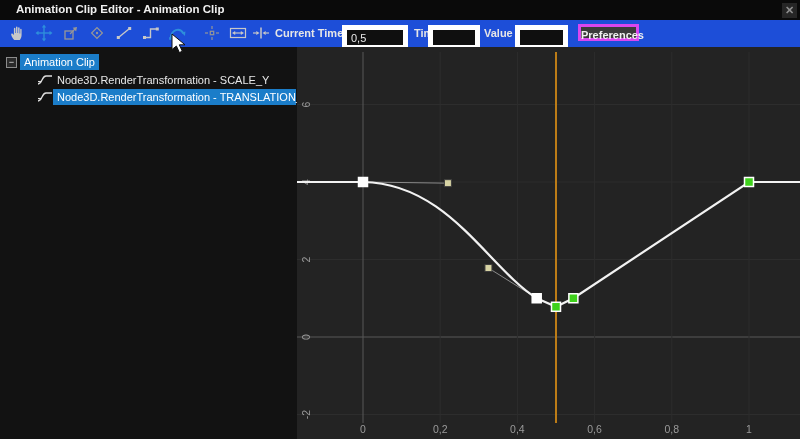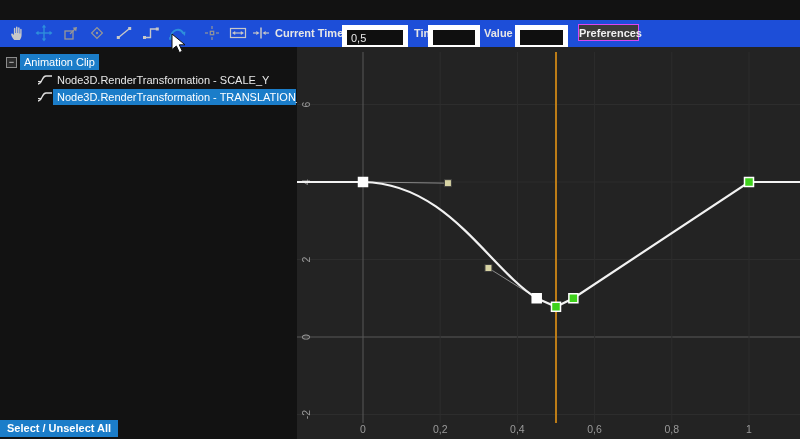--- a/index.html
+++ b/index.html
@@ -13,21 +13,21 @@
   
   #toolbar{position:absolute;left:0;top:20px;width:800px;height:27px;background:#1d4ed8;}
   .tool{position:absolute;top:4px;width:18px;height:18px;color:#c8c8c8;cursor:pointer;}
   .tool.dim{color:#979797;}
   .tool.active{color:#2e8fdb;}
   .tool svg{display:block;}
   .tb-label{position:absolute;top:7px;font-weight:bold;color:#e6e6e6;white-space:nowrap;}
   .tb-input{position:absolute;top:5px;height:13px;background:#0f0f0f;border:5px solid #ffffff;
     color:#e8e8e8;font-family:"Liberation Sans",sans-serif;font-size:11px;padding:1px 4px;}
   #prefs-btn{position:absolute;left:578px;top:4px;width:61px;height:17px;background:#3b3b3b;
-    border:1px solid #d946ef;color:#f0f0f0;font-size:11px;font-weight:bold;
+    border:3px solid #d946ef;color:#f0f0f0;font-size:11px;font-weight:bold;
     text-align:center;line-height:16px;cursor:pointer;box-sizing:border-box;}
   
   #tree{position:absolute;left:0;top:47px;width:297px;height:392px;background:#121212;}
   .tree-row{position:absolute;left:0;right:0;height:16px;line-height:16px;white-space:nowrap;}
   #expander{position:absolute;left:6px;top:3px;width:9px;height:9px;background:#2a2a2a;
     border:1px solid #8c8c8c;color:#e8e8e8;font-size:9px;line-height:8px;text-align:center;cursor:pointer;}
   .tree-label{display:inline-block;padding:0 4px;}
   .sel{background:#1b7dc9;color:#ffffff;}
   .row-icon{position:absolute;left:37px;top:2px;}
   #row-scale .tree-label{position:absolute;left:53px;}
@@ -38,20 +38,24 @@
   #graph{position:absolute;left:297px;top:47px;width:503px;height:392px;background:#232323;}
   #curve-svg{position:absolute;left:0;top:0;}
   
   #cursor{position:absolute;left:171px;top:33px;pointer-events:none;z-index:50;}
 </style>
 </head>
 <body>
 
 <div id="window">
 
+  <div id="titlebar">
+    <span id="title">Animation Clip Editor - Animation Clip</span>
+    <div id="close-btn">✕</div>
+  </div>
 
   <div id="toolbar">
     <span class="tool" style="left:8px">
       <svg width="18" height="18" viewBox="0 0 18 18">
           <path fill="currentColor" d="M6.2,16 C4.8,14.6 3.4,12.4 3.2,10.6 c-0.15,-1.1 1,-1.5 1.7,-0.7 l1,1.2 V4.6 c0,-1.1 1.5,-1.1 1.5,0 V9 h0.6 V3.4 c0,-1.1 1.5,-1.1 1.5,0 V9 h0.6 V4 c0,-1.1 1.5,-1.1 1.5,0 V9.4 h0.6 V5.4 c0,-1 1.4,-1 1.4,0 V11 c0,2.2 -0.8,3.8 -1.8,5 Z"></path>
         </svg>
     </span>
     <span class="tool active" style="left:35px">
       <svg width="18" height="18" viewBox="0 0 18 18">
           <g stroke="currentColor" stroke-width="1.4">
@@ -154,21 +158,20 @@
     </div>
     <div class="tree-row" style="top:42px" id="row-trans">
       <span class="row-icon">
         <svg width="16" height="12" viewBox="0 0 16 12">
             <path d="M1,10 C5.5,10 4.5,2 9,2 L15,2" fill="none" stroke="#dedede" stroke-width="1.3"></path>
             <path d="M1,7.5 H4" stroke="#dedede" stroke-width="1.1"></path>
           </svg>
       </span>
       <span class="tree-label sel">Node3D.RenderTransformation - TRANSLATION_Y</span>
     </div>
-    <div id="select-all-btn">Select / Unselect All</div>
   </div>
 
   <div id="graph">
     <svg id="curve-svg" width="503" height="392" viewBox="297 47 503 392">
         <line x1="297" x2="800" y1="104.5" y2="104.5" stroke="#2d2d2d" stroke-width="1"></line>
         <line x1="297" x2="800" y1="182" y2="182" stroke="#2d2d2d" stroke-width="1"></line>
         <line x1="297" x2="800" y1="259.5" y2="259.5" stroke="#2d2d2d" stroke-width="1"></line>
         <line x1="297" x2="800" y1="337" y2="337" stroke="#585858" stroke-width="1"></line>
         <line x1="297" x2="800" y1="414.5" y2="414.5" stroke="#2d2d2d" stroke-width="1"></line>
         <line x1="363" x2="363" y1="52" y2="423" stroke="#585858" stroke-width="1"></line>

